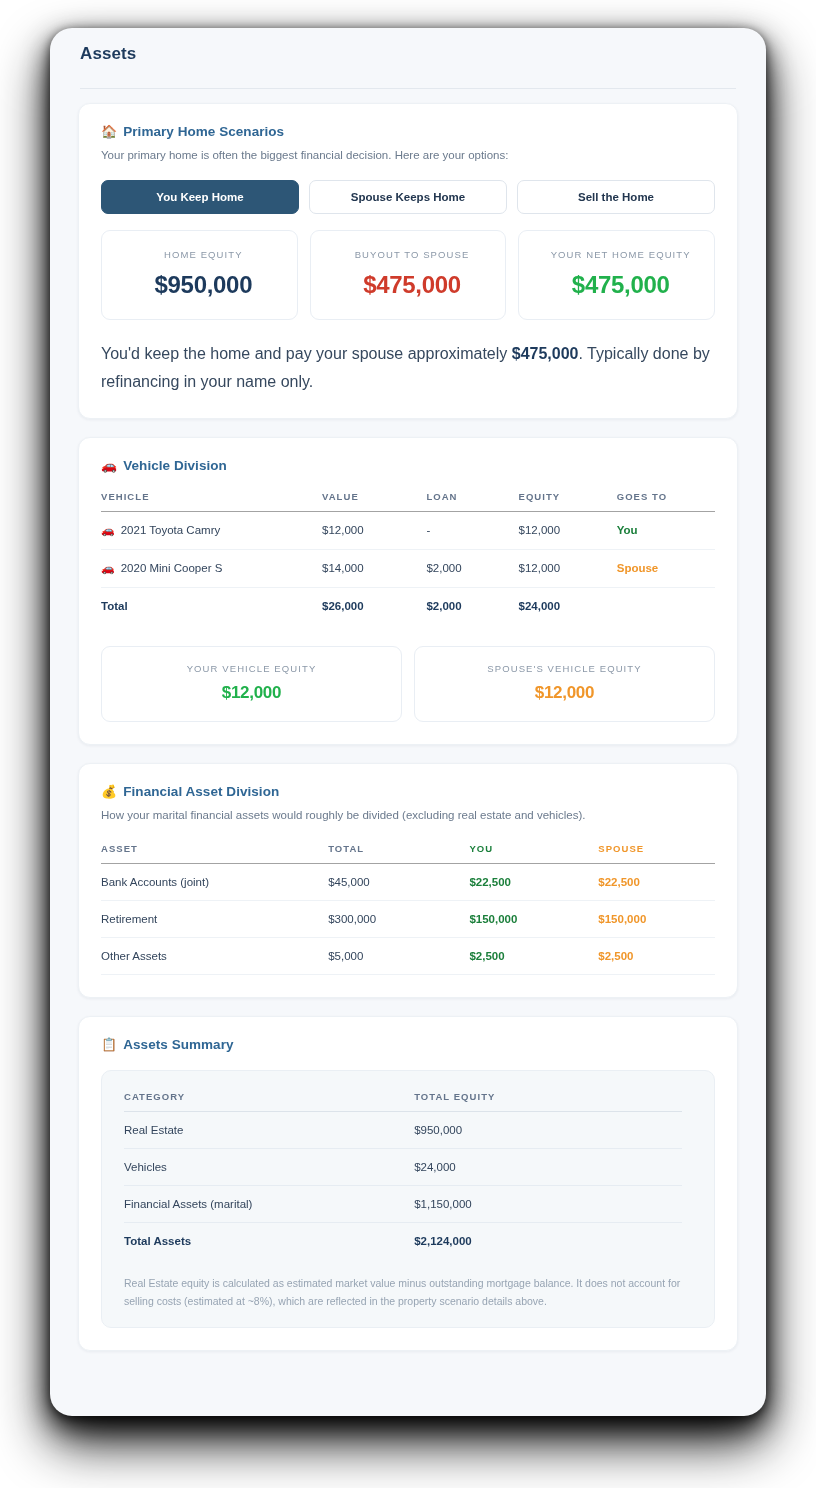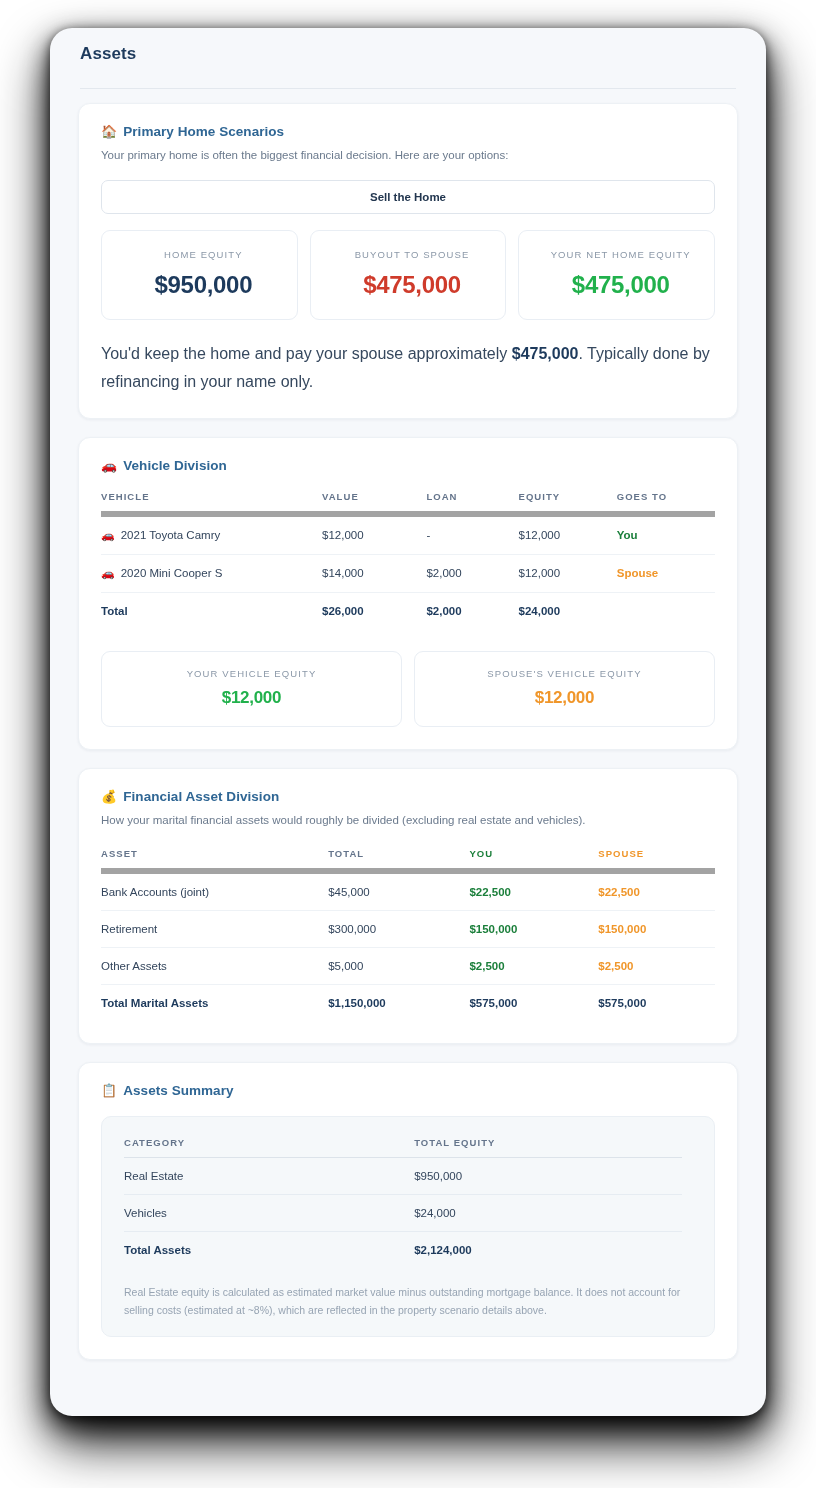--- a/index.html
+++ b/index.html
@@ -103,21 +103,21 @@
   }
   .note b { font-weight: bold; color: #1d3a5c; }
 
   
   table { width: 100%; border-collapse: collapse; }
   thead th {
     text-align: left;
     font-size: 9.5px; letter-spacing: 1.05px;
     color: #64748b; font-weight: bold;
     padding: 0 0 9px 0;
-    border-bottom: 6px solid #a3a3a3;
+    border-bottom: 1px solid #a3a3a3;
   }
   thead th.you { color: #1b7f3b; }
   thead th.spouse { color: #f0962a; }
   tbody td {
     font-size: 11.5px; color: #33455c;
     padding: 12px 0;
     border-bottom: 1px solid #eef2f6;
   }
   tbody tr.total td {
     font-weight: bold; color: #1d3a5c;
@@ -179,20 +179,22 @@
     <div class="content">
 
       <div class="card">
         <div class="card-title">
           <span class="card-emoji">🏠</span>
           <span>Primary Home Scenarios</span>
         </div>
         <div class="card-sub">Your primary home is often the biggest financial decision. Here are your options:</div>
 
         <div class="tabs">
+          <div class="tab active">You Keep Home</div>
+          <div class="tab">Spouse Keeps Home</div>
           <div class="tab">Sell the Home</div>
         </div>
 
         <div class="stats">
           <div class="stat">
             <div class="stat-label">HOME EQUITY</div>
             <div class="stat-value v-navy">$950,000</div>
           </div>
           <div class="stat">
             <div class="stat-label">BUYOUT TO SPOUSE</div>
@@ -298,26 +300,20 @@
               <td>$300,000</td>
               <td class="you">$150,000</td>
               <td class="spouse">$150,000</td>
             </tr>
             <tr>
               <td>Other Assets</td>
               <td>$5,000</td>
               <td class="you">$2,500</td>
               <td class="spouse">$2,500</td>
             </tr>
-            <tr class="total">
-              <td>Total Marital Assets</td>
-              <td>$1,150,000</td>
-              <td class="you">$575,000</td>
-              <td class="spouse">$575,000</td>
-            </tr>
           </tbody>
         </table>
       </div>
 
       <div class="card">
         <div class="card-title">
           <span class="card-emoji">📋</span>
           <span>Assets Summary</span>
         </div>
 
@@ -331,20 +327,24 @@
             </thead>
             <tbody>
               <tr>
                 <td>Real Estate</td>
                 <td>$950,000</td>
               </tr>
               <tr>
                 <td>Vehicles</td>
                 <td>$24,000</td>
               </tr>
+              <tr>
+                <td>Financial Assets (marital)</td>
+                <td>$1,150,000</td>
+              </tr>
               <tr class="total">
                 <td>Total Assets</td>
                 <td>$2,124,000</td>
               </tr>
             </tbody>
           </table>
           <div class="footnote">Real Estate equity is calculated as estimated market value minus outstanding mortgage balance. It does not account for selling costs (estimated at ~8%), which are reflected in the property scenario details above.</div>
         </div>
       </div>
 

